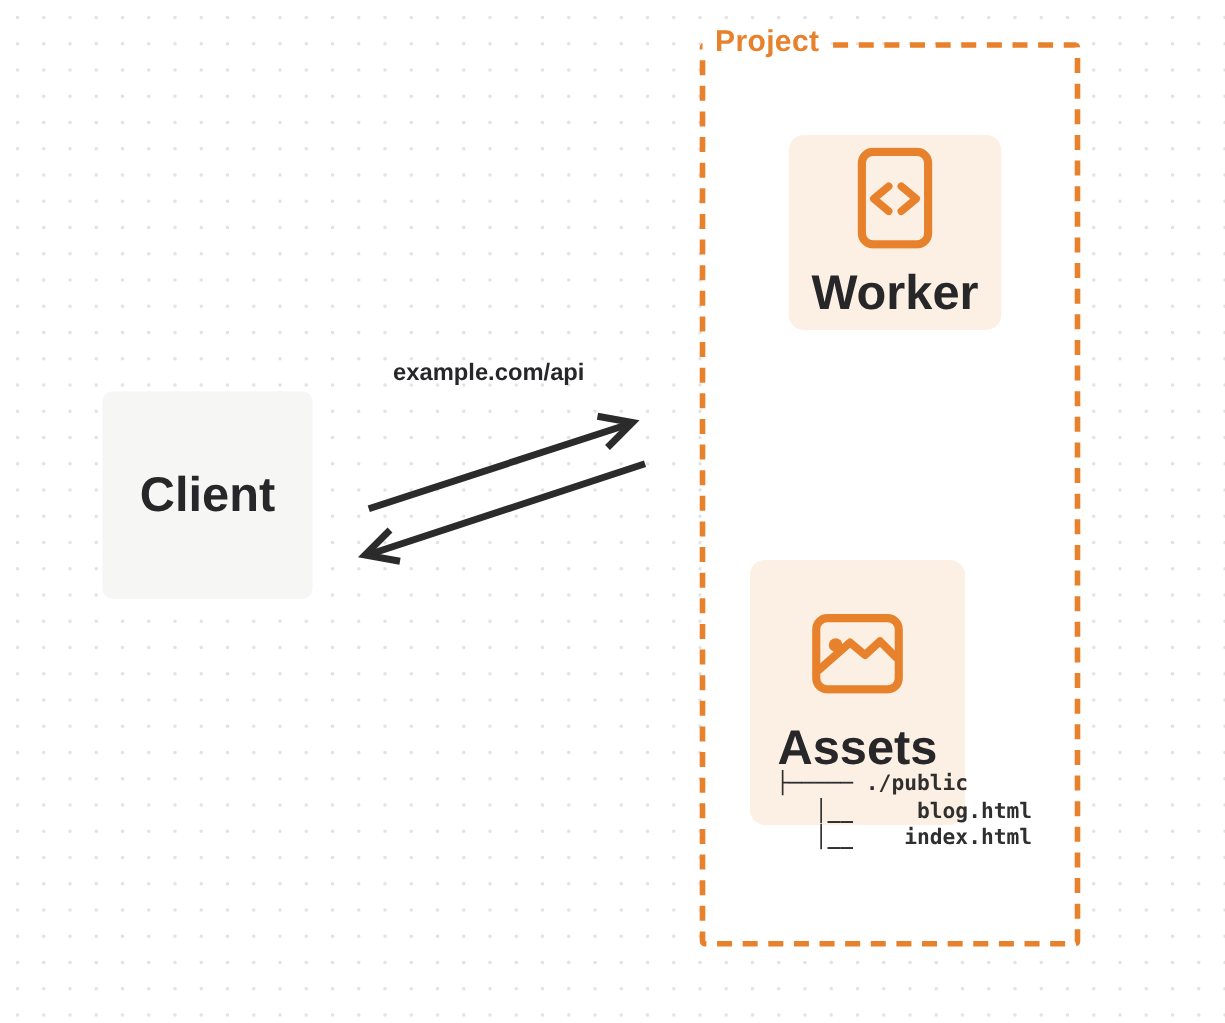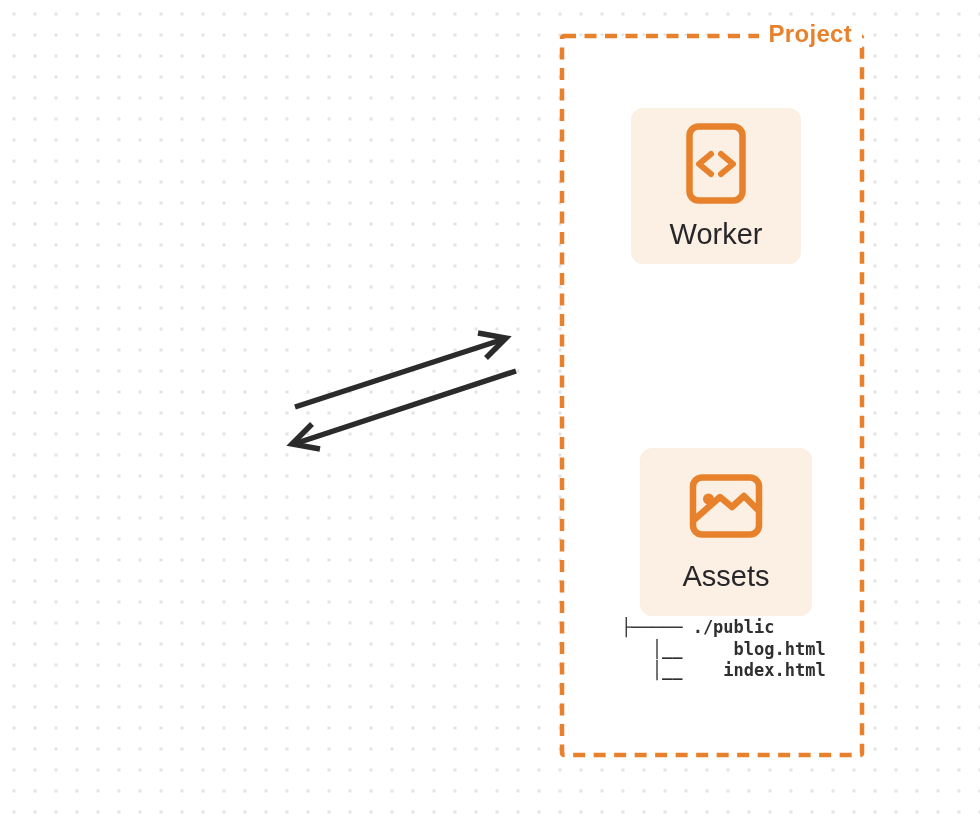--- a/index.html
+++ b/index.html
@@ -17,46 +17,46 @@
     font-family:"Liberation Sans",sans-serif;
     background-color:#FFFFFF;
     background-image:radial-gradient(circle,#E2E2E2 1.4px,transparent 1.6px);
     background-size:21px 21px;
     background-position:3.5px 3.5px;
   }
   svg.layer{position:absolute;left:0;top:0;z-index:1;}
 
   .project-label{
     position:absolute;left:562px;top:20px;width:300px;
-    text-align:right;z-index:3;
+    text-align:left;z-index:3;
   }
   .project-label span{
     display:inline-block;background:#FFFFFF;padding:0 10px;
     color:var(--orange);font-weight:bold;font-size:24px;letter-spacing:.3px;
   }
 
   .client-box{
     position:absolute;left:82px;top:313px;width:168px;height:166px;
     background:var(--client-gray);border-radius:8px;
     display:flex;align-items:center;justify-content:center;z-index:2;
   }
-  .big-label{font-size:29px;font-weight:normal;color:var(--ink);line-height:1;}
+  .big-label{font-size:39px;font-weight:bold;color:var(--ink);line-height:1;}
 
   .request-label{
     position:absolute;left:296px;top:288px;width:190px;text-align:center;
     font-size:19px;font-weight:bold;color:var(--ink);z-index:2;
   }
 
   .card{
     position:absolute;background:var(--cream);border-radius:12px;
     display:flex;flex-direction:column;align-items:center;justify-content:center;
     z-index:2;
   }
   .card.worker{left:631px;top:108px;width:170px;height:156px;gap:16px;}
-  .card.assets{left:640px;top:448px;width:172px;height:168px;gap:24px;}
+  .card.assets{left:600px;top:448px;width:172px;height:212px;gap:24px;}
 
   .file-tree{
     position:absolute;left:600px;top:617px;z-index:2;
     font-family:"DejaVu Sans Mono",monospace;
     font-size:17px;line-height:21.5px;font-weight:bold;color:#2F2F2F;
   }
   .file-tree div{white-space:pre;margin-left:21px;}
 </style>
 </head>
 <body>
@@ -72,21 +72,25 @@
     <g stroke="#2B2B2B" stroke-width="5.5" fill="none">
       <line x1="516" y1="371" x2="297" y2="443"></line>
       <polyline points="312,424 292,444 320,449" stroke-linejoin="miter"></polyline>
     </g>
   </svg>
 
   <div class="project-label">
     <span>Project</span>
   </div>
 
+  <div class="client-box">
+    <span class="big-label">Client</span>
+  </div>
 
+  <div class="request-label">example.com/api</div>
 
   <div class="card worker">
     <svg width="62" height="81" viewBox="0 0 62 81">
       <rect x="4.5" y="3.5" width="53" height="74" rx="9" fill="none" stroke="#E8812C" stroke-width="6.5"></rect>
       <polyline points="26,31 14,41 26,51" fill="none" stroke="#E8812C" stroke-width="6" stroke-linecap="round" stroke-linejoin="round"></polyline>
       <polyline points="36,31 48,41 36,51" fill="none" stroke="#E8812C" stroke-width="6" stroke-linecap="round" stroke-linejoin="round"></polyline>
     </svg>
     <div class="big-label">Worker</div>
   </div>
 

